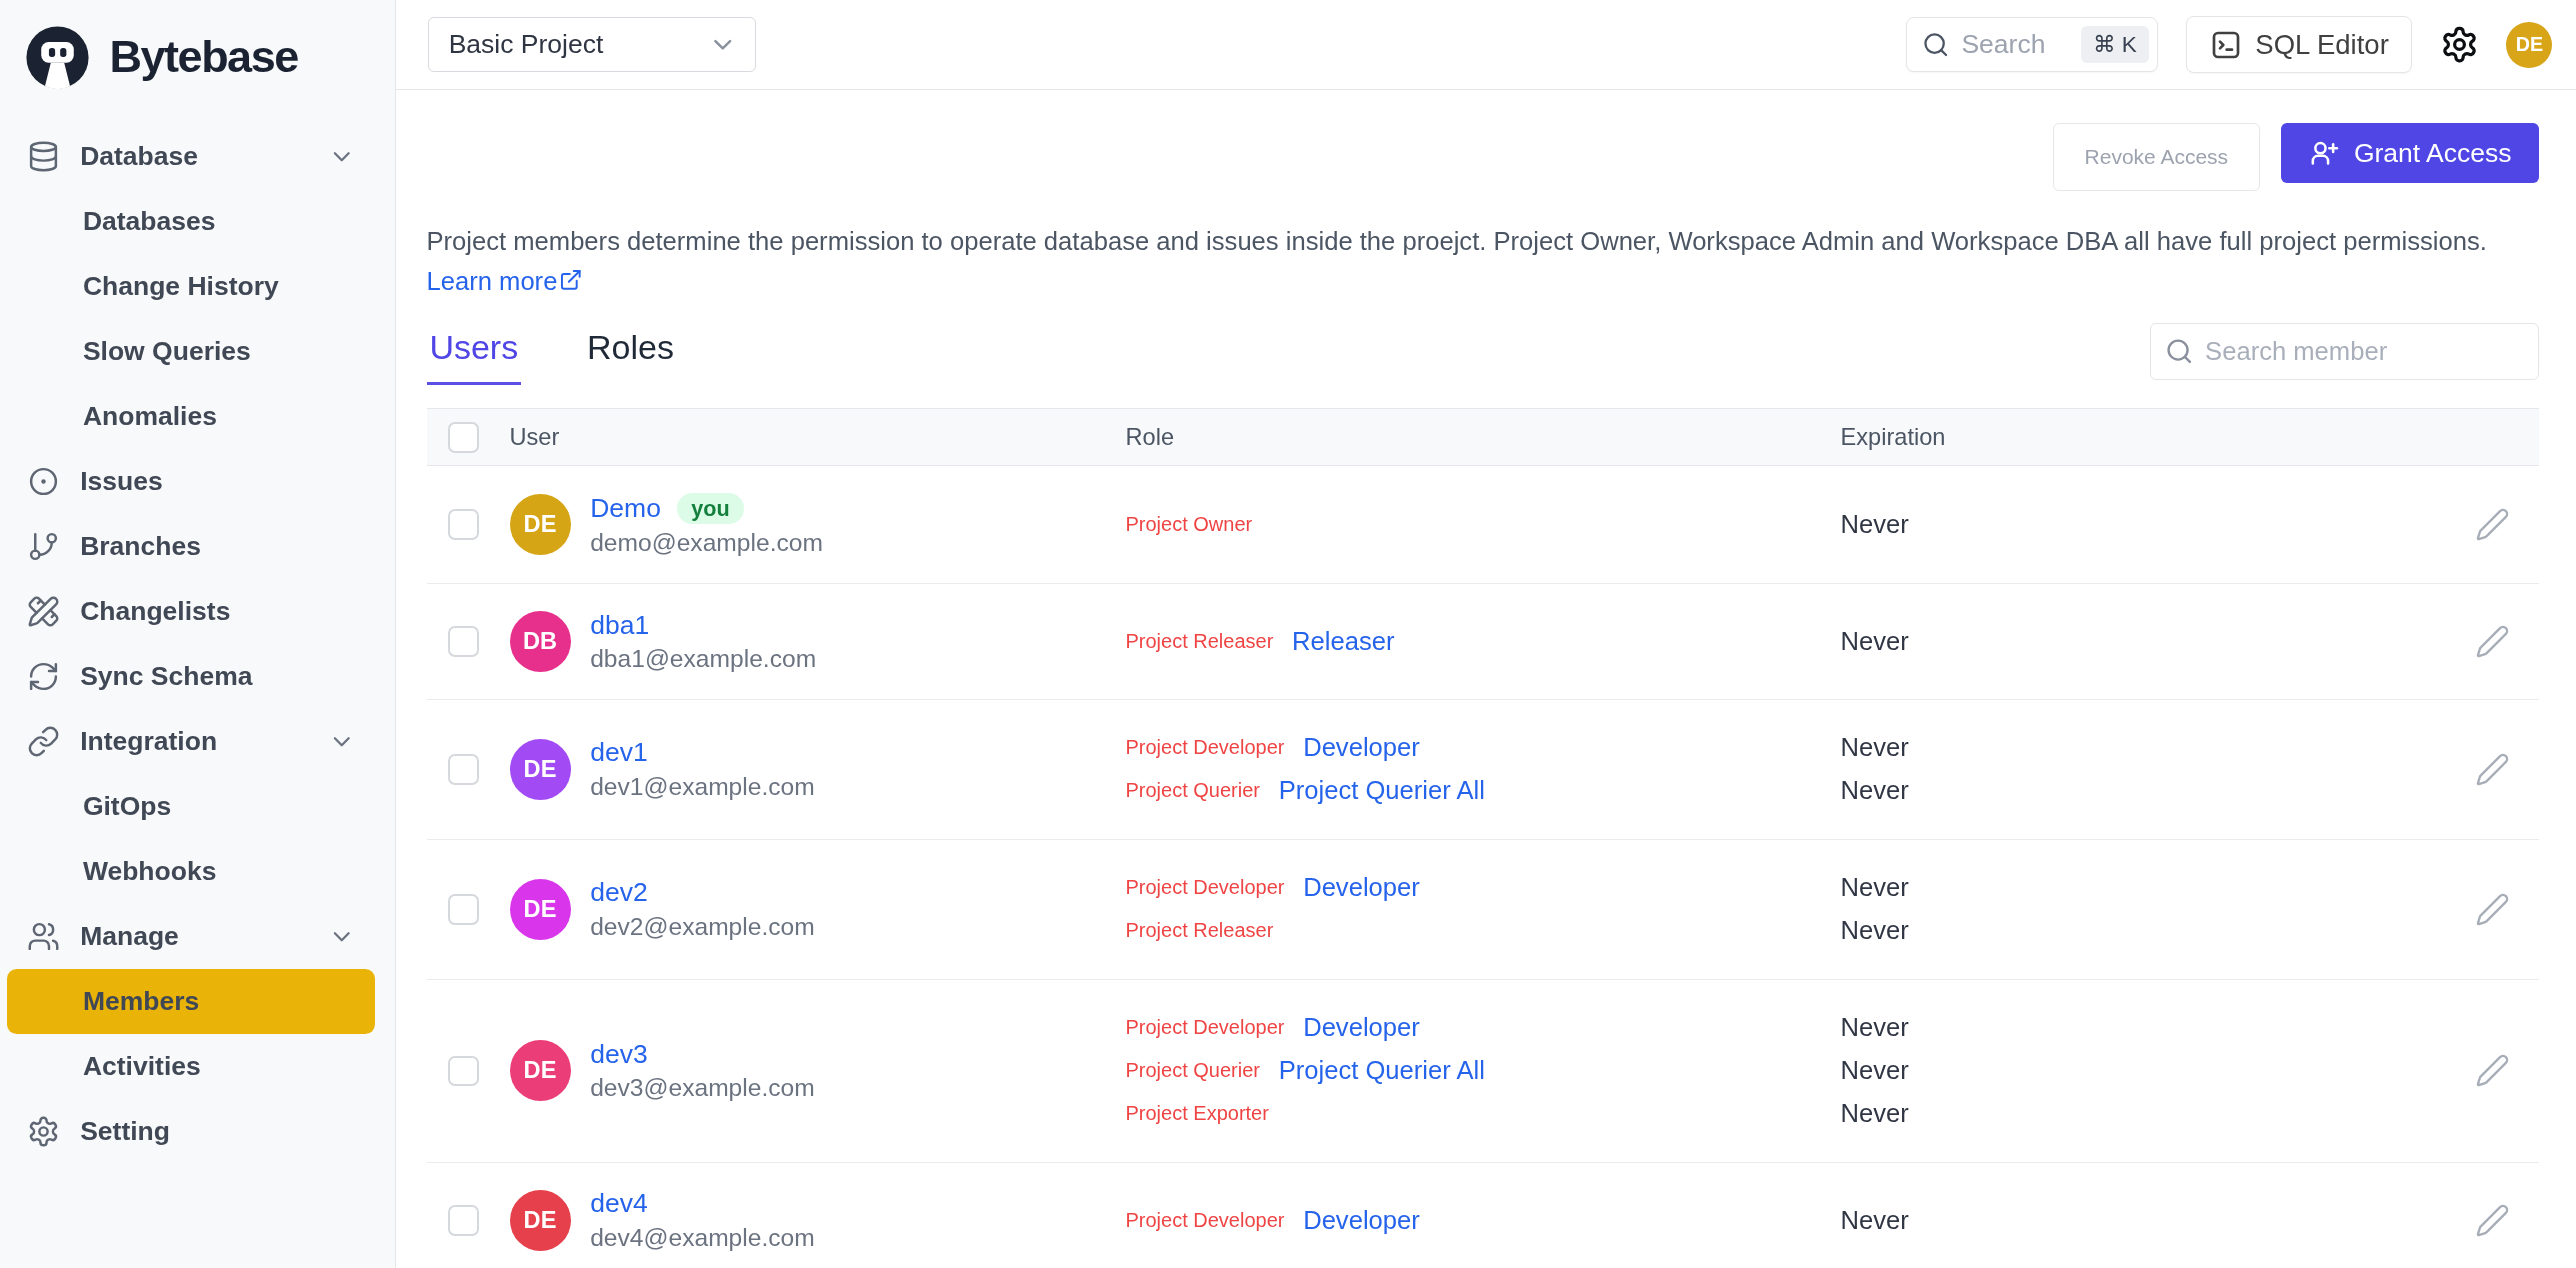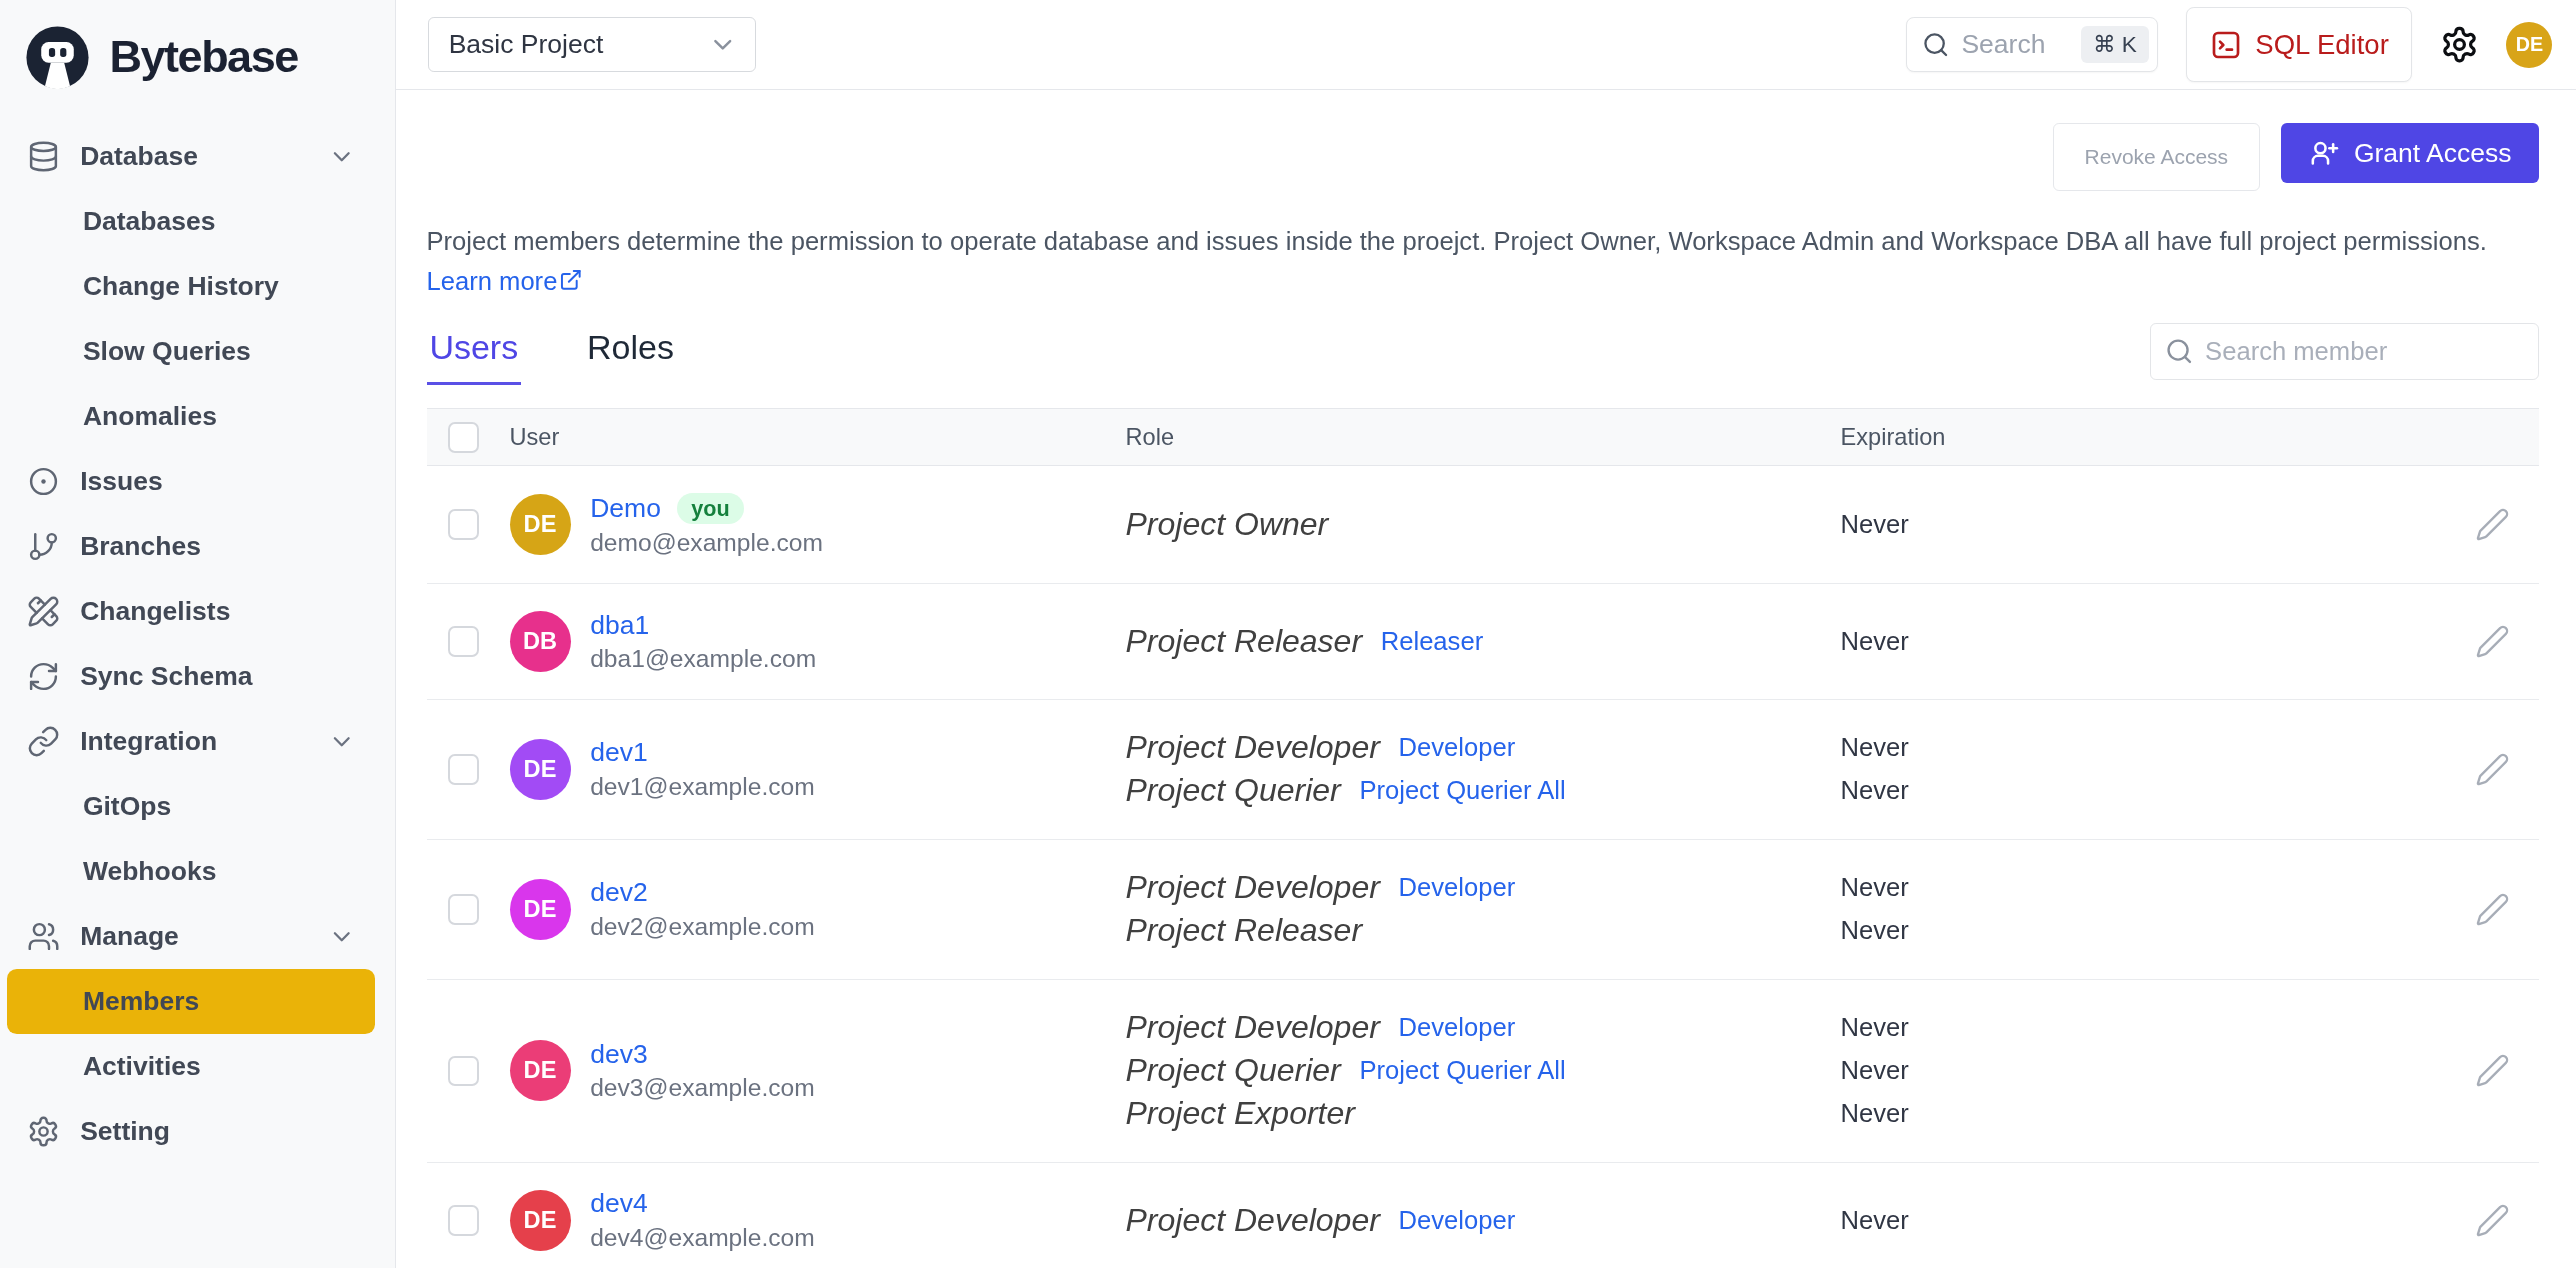--- a/index.html
+++ b/index.html
@@ -52,24 +52,24 @@
     background:#fff; box-shadow:0 1px 2px rgba(0,0,0,.04);
     display:flex; align-items:center; gap:11.8px; padding:0 8.8px 0 14.7px; cursor:text;
   }
   .searchbox .sb-icon { width:27.5px; height:27.5px; color:#4b5563; }
   .searchbox .sb-text { flex:1; font-size:26.5px; color:#9ca3af; }
   .searchbox .sb-kbd {
     background:#edeff2; border-radius:5.9px; padding:4.9px 11.8px;
     font-size:22.6px; color:#374151; white-space:nowrap;
   }
   .sql-editor-btn {
-    height:75px; border:1px solid #e3e5e8; border-radius:7.9px; background:#fff;
+    height:57px; border:1px solid #e3e5e8; border-radius:7.9px; background:#fff;
     box-shadow:0 1px 2px rgba(0,0,0,.04);
     display:flex; align-items:center; gap:13.8px; padding:0 22.6px;
-    font-size:27.5px; color:#b91c1c; cursor:pointer;
+    font-size:27.5px; color:#404040; cursor:pointer;
     font-family:inherit;
   }
   .sql-editor-btn svg { width:32px; height:32px; }
   .top-gear { width:39px; height:39px; color:#0c0e12; cursor:pointer; }
   .avatar-sm {
     width:46px; height:46px; border-radius:50%; background:#d8a418;
     color:#fff; font-size:19.7px; font-weight:700;
     display:flex; align-items:center; justify-content:center; cursor:pointer;
   }
 
@@ -131,21 +131,21 @@
   .user-info { display:flex; flex-direction:column; gap:4.9px; min-width:0; }
   .user-top { display:flex; align-items:center; gap:15.7px; line-height:29.5px; }
   .user-name { font-size:26.5px; color:#2563eb; text-decoration:none; cursor:pointer; }
   .you-badge {
     background:#dcfce7; color:#15803d; font-size:21.6px; font-weight:600;
     padding:2.9px 14.7px; border-radius:982px; line-height:25.6px;
   }
   .user-email { font-size:24.6px; color:#6b7280; line-height:27.5px; }
   .role-cell, .exp-cell { display:flex; flex-direction:column; }
   .role-line { display:flex; align-items:center; gap:18.7px; height:43px; }
-  .role-name { font-size:32px; color:#404040;font-style:italic; }
+  .role-name { font-size:20px; color:#ef4444; }
   .role-link { font-size:25.6px; color:#2563eb; text-decoration:none; cursor:pointer; }
   .exp-line { display:flex; align-items:center; height:43px; font-size:25.6px; color:#303644; }
   .edit-cell { display:flex; justify-content:flex-end; padding-right:29.5px; }
   .edit-cell svg { width:35px; height:35px; color:#a7adb7; cursor:pointer; }
 </style>
 </head>
 <body>
 
 <div class="app">
 

